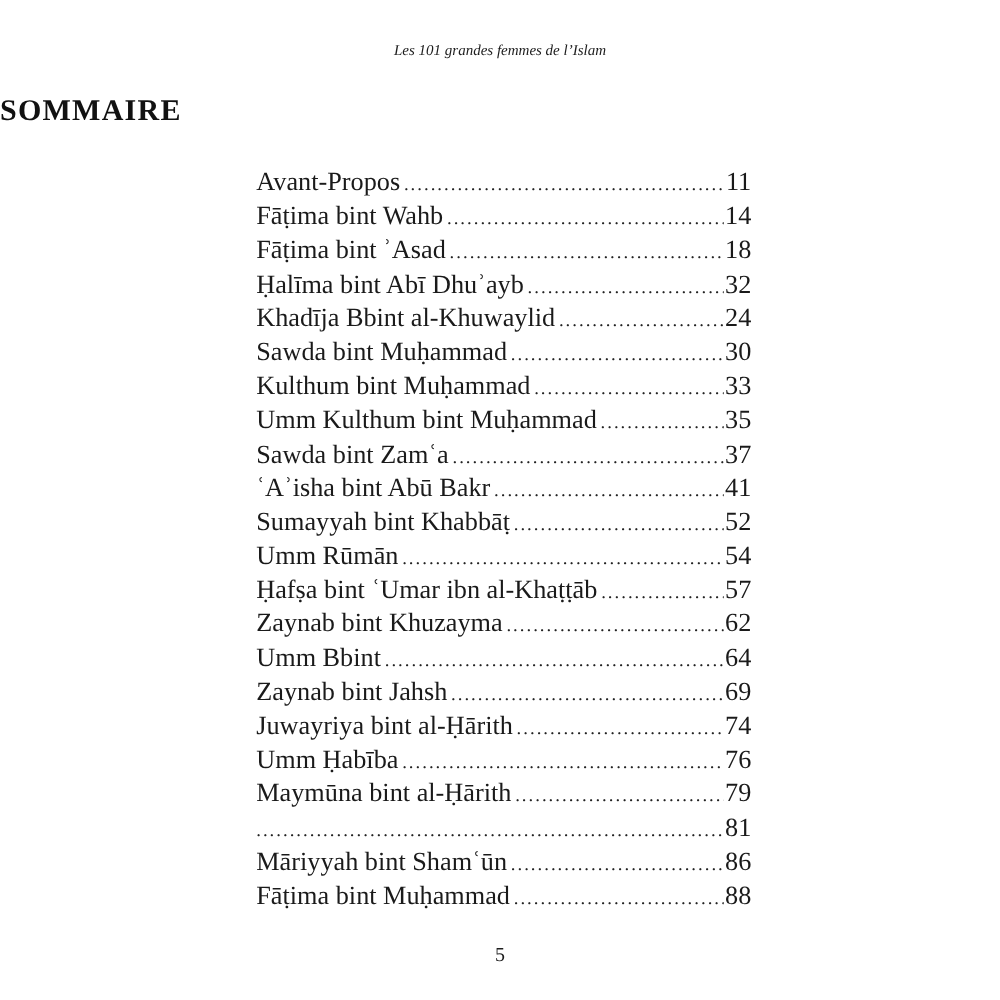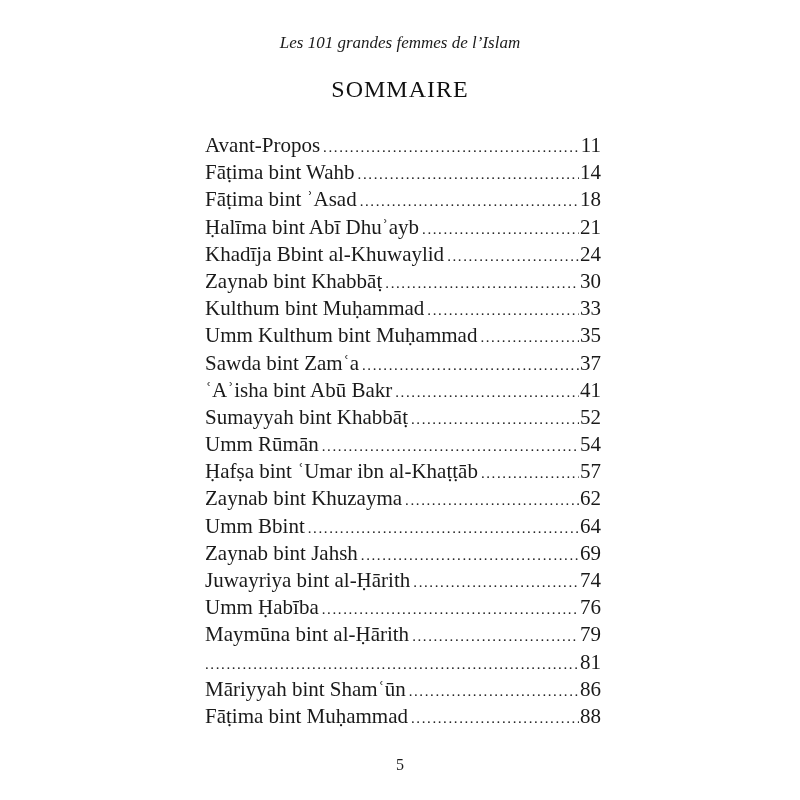--- a/index.html
+++ b/index.html
@@ -16,30 +16,29 @@
     font-family: "Liberation Serif", "DejaVu Serif", serif;
     overflow: hidden;
   }
   .running-header {
     position: absolute;
     top: 33px;
     left: 0;
     width: 100%;
     text-align: center;
     font-style: italic;
-    font-size: 17px;
+    font-size: 12px;
     color: #1c1c1c;
   }
   .toc-title {
     position: absolute;
     top: 76px;
     left: 0;
     width: 100%;
-    text-align: center;
-    font-weight: normal;
+    font-weight: bold;
     font-size: 24px;
     letter-spacing: 1px;
     color: #111111;
     margin: 0;
   }
   .toc {
     position: absolute;
     top: 133px;
     left: 205px;
     width: 396px;
@@ -100,29 +99,29 @@
         <span class="entry-page">14</span>
       </div>
       <div class="entry">
         <span class="entry-title">Fāṭima bint ʾAsad</span>
         <span class="leader"></span>
         <span class="entry-page">18</span>
       </div>
       <div class="entry">
         <span class="entry-title">Ḥalīma bint Abī Dhuʾayb</span>
         <span class="leader"></span>
-        <span class="entry-page">21</span>
+        <span class="entry-page">32</span>
       </div>
       <div class="entry">
         <span class="entry-title">Khadīja Bbint al-Khuwaylid</span>
         <span class="leader"></span>
         <span class="entry-page">24</span>
       </div>
       <div class="entry">
-        <span class="entry-title">Zaynab bint Khabbāṭ</span>
+        <span class="entry-title">Sawda bint Muḥammad</span>
         <span class="leader"></span>
         <span class="entry-page">30</span>
       </div>
       <div class="entry">
         <span class="entry-title">Kulthum bint Muḥammad</span>
         <span class="leader"></span>
         <span class="entry-page">33</span>
       </div>
       <div class="entry">
         <span class="entry-title">Umm Kulthum bint Muḥammad</span>

